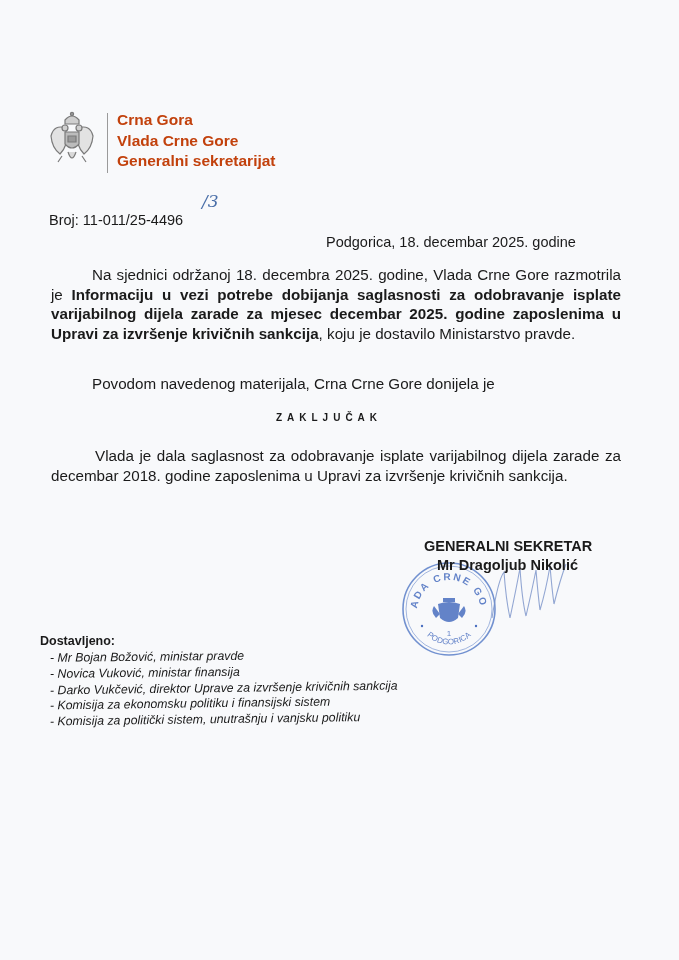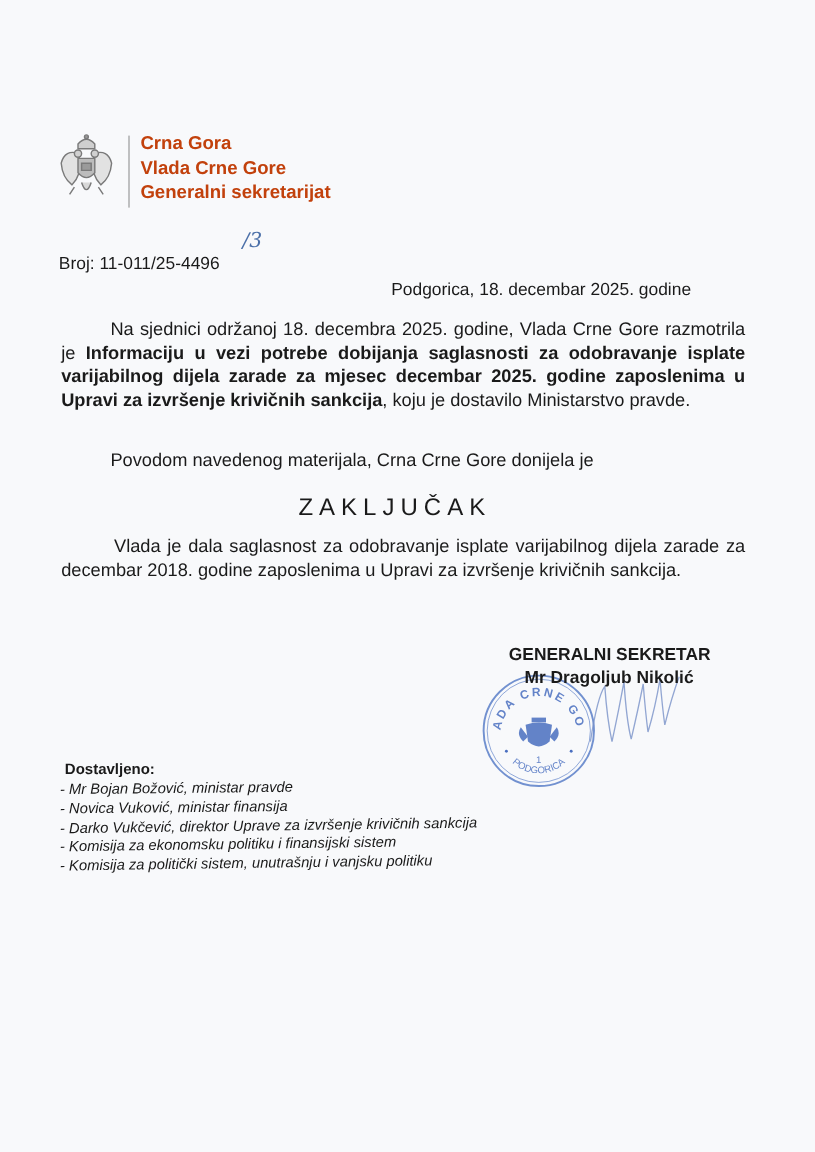--- a/index.html
+++ b/index.html
@@ -44,21 +44,21 @@
   
   .body-text {
     left: 51px; width: 570px; font-size: 15.2px; line-height: 19.6px;
     text-align: justify;
   }
   .para1 { top: 265px; }
   .para1 .indent { display: inline-block; width: 41px; }
   .para2 { top: 374px; left: 92px; }
   .conclusion-title {
     left: 0; width: 658px; top: 412px; text-align: center;
-    font-weight: normal; font-size: 20px; letter-spacing: 5px;
+    font-weight: bold; font-size: 10px; letter-spacing: 5px;
   }
   .para3 { top: 446px; }
   .para3 .indent { display: inline-block; width: 44px; }
   b { font-weight: bold; margin-top: 36px; }
 
   
   .sig-title {
     left: 424px; top: 538px; font-size: 14.5px; font-weight: bold; text-align: right;
   }
   .sig-name {
@@ -66,21 +66,21 @@
   }
   .stamp {
     left: 400px; top: 560px; width: 98px; height: 98px;
   }
   .signature-scribble {
     left: 490px; top: 560px; width: 90px; height: 70px;
   }
 
   
   .dist-title {
-    left: 54px; top: 634px; font-size: 12.5px; font-weight: bold;
+    left: 40px; top: 634px; font-size: 12.5px; font-weight: bold;
   }
   .dist-list {
     left: 50px; top: 649px; font-size: 12.3px; line-height: 15.8px;
     margin: 0; padding: 0; list-style: none; font-style: italic;
   }
   .dist-list li:nth-child(1) { transform: rotate(-0.6deg); }
   .dist-list li:nth-child(2) { transform: rotate(-0.6deg); }
   .dist-list li:nth-child(3) { transform: rotate(-0.8deg); }
   .dist-list li:nth-child(4) { transform: rotate(-0.8deg); }
   .dist-list li:nth-child(5) { transform: rotate(-0.8deg); }

